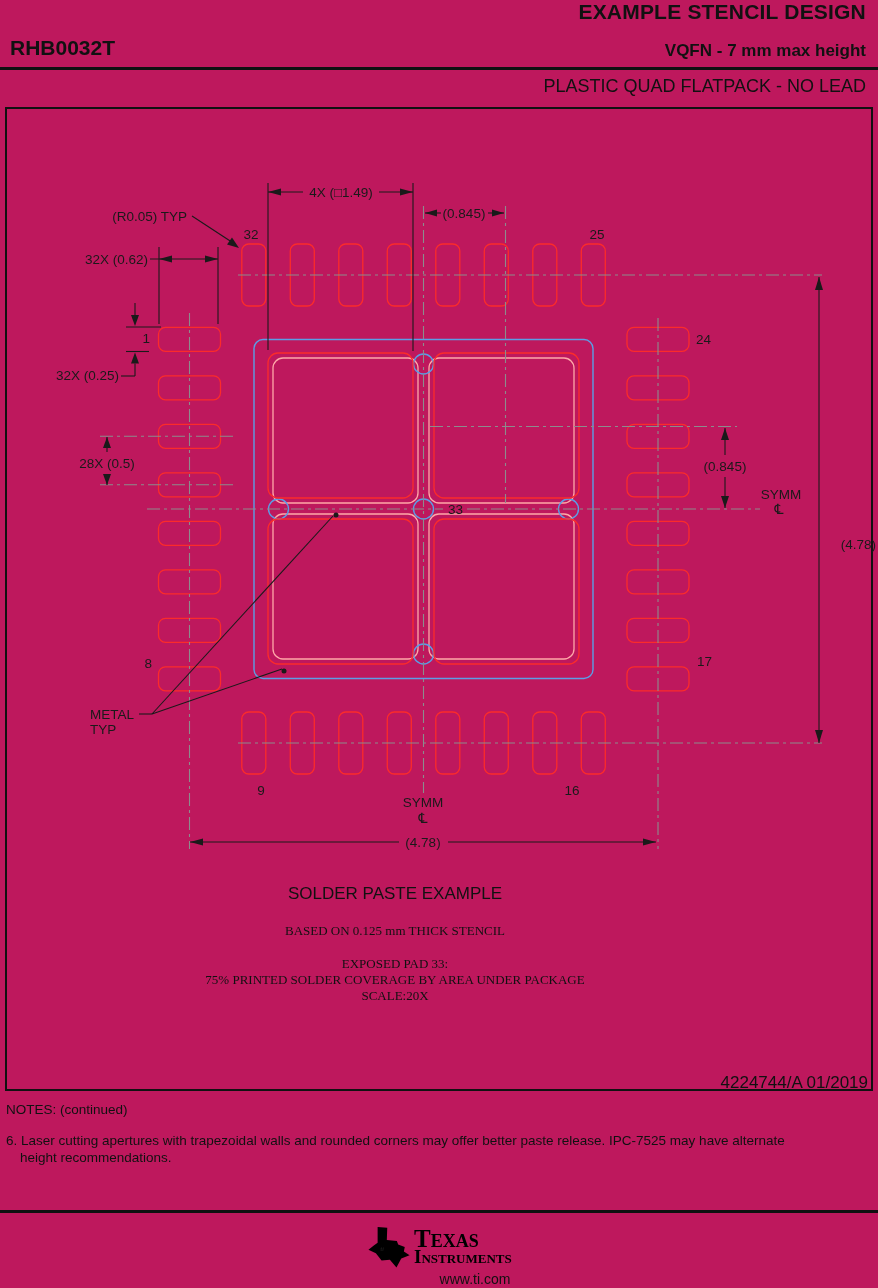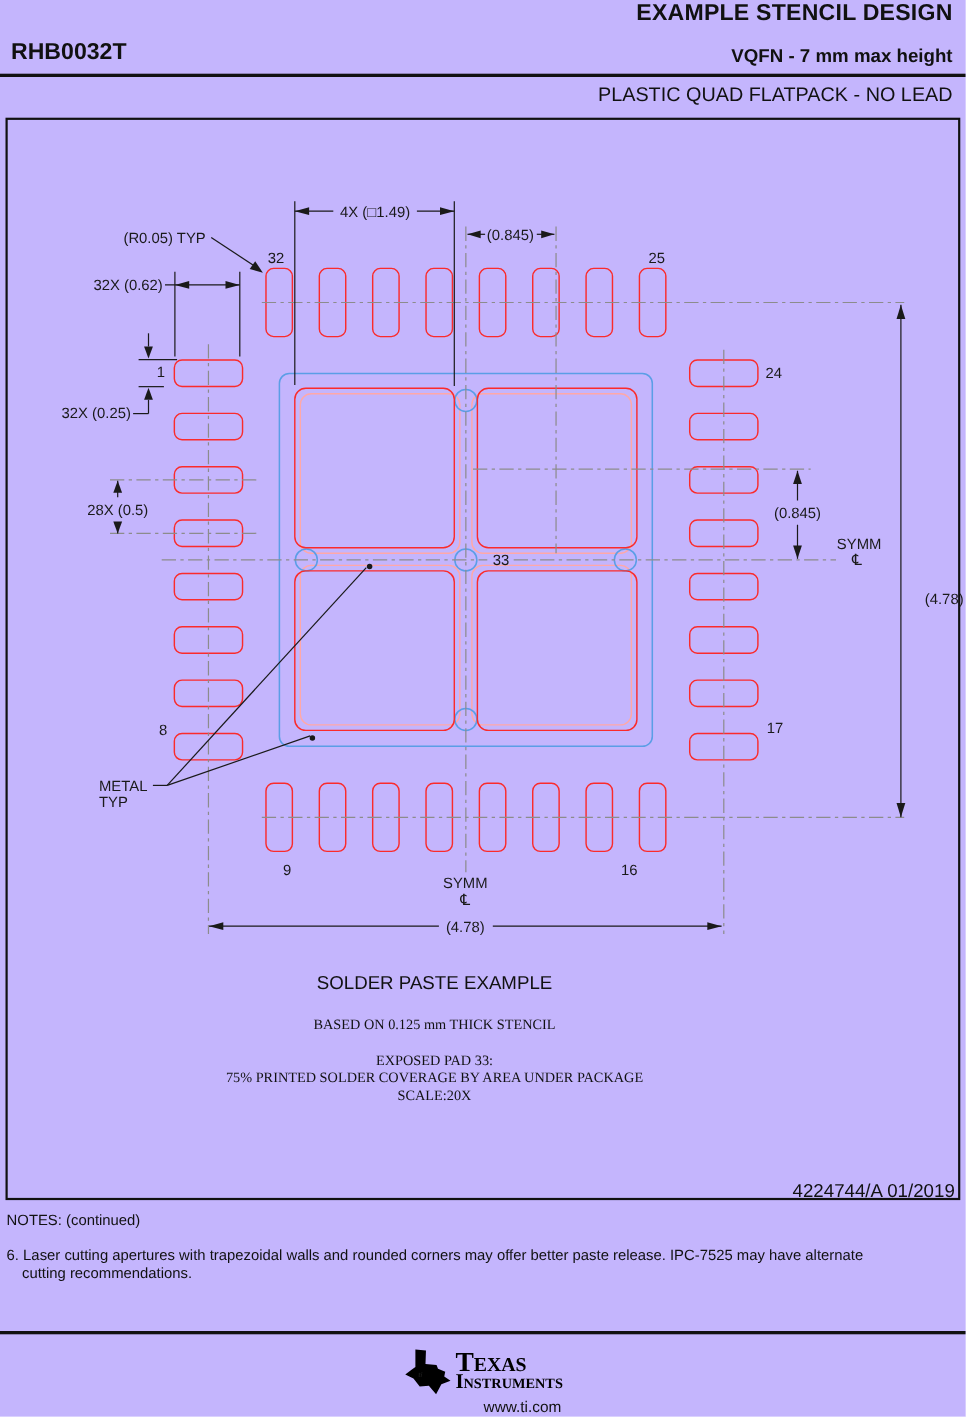--- a/index.html
+++ b/index.html
@@ -1,17 +1,17 @@
 <!DOCTYPE html>
 <html><head>
 <meta charset="utf-8">
 <style>
   html,body{margin:0;padding:0;background:#ffffff;}
   body{font-family:"Liberation Sans","DejaVu Sans",sans-serif;color:#111;}
-  .page{position:relative;width:878px;height:1288px;background:#c4b5fd;overflow:hidden;}
+  .page{position:relative;width:878px;height:1288px;background:#be185d;overflow:hidden;}
   .abs{position:absolute;}
   .hdr-title{top:0px;right:12px;font-size:21px;font-weight:bold;letter-spacing:.2px;}
   .hdr-part{top:36px;left:10px;font-size:21px;font-weight:bold;}
   .hdr-sub{top:41px;right:12px;font-size:17px;font-weight:bold;}
   .hdr-rule{top:67px;left:0;width:878px;height:3px;background:#111;}
   .hdr-pkg{top:76px;right:12px;font-size:18px;}
   .draw-box{top:107px;left:5px;width:864px;height:980px;border:2px solid #111;}
   .caption{top:884px;left:145px;width:500px;text-align:center;}
   .cap-title{font-size:17px;margin-bottom:19px;}
   .cap-sub{font-size:13px;font-family:Liberation Serif, serif;}
@@ -215,21 +215,21 @@
     <div class="cap-gap"></div>
     <div class="cap-sub">EXPOSED PAD 33:</div>
     <div class="cap-sub">75% PRINTED SOLDER COVERAGE BY AREA UNDER PACKAGE</div>
     <div class="cap-sub">SCALE:20X</div>
   </div>
 
   <div class="abs docnum">4224744/A   01/2019</div>
 
   <div class="abs notes-head">NOTES: (continued)</div>
   <div class="abs note-line1">6. Laser cutting apertures with trapezoidal walls and rounded corners may offer better paste release. IPC-7525 may have alternate</div>
-  <div class="abs note-line2">cutting recommendations.</div>
+  <div class="abs note-line2">height recommendations.</div>
 
   <div class="abs ftr-rule"></div>
   <svg class="abs ti-logo" width="46" height="42" viewBox="0 0 100 96">
     <path fill="#000" d="M24,2 L46,4 L45,32 L68,34 L71,42 L86,48 L84,58 L97,67 L78,74 L67,95 L52,77 L33,79 L20,62 L3,54 L16,44 L24,38 Z"></path>
     <text x="30" y="58" fill="#fff" font-size="38" font-style="italic" font-weight="bold" font-family="Liberation Serif, serif">ti</text>
   </svg>
   <div class="abs brand">
     <div class="l1">Texas</div>
     <div class="l2">Instruments</div>
   </div>

